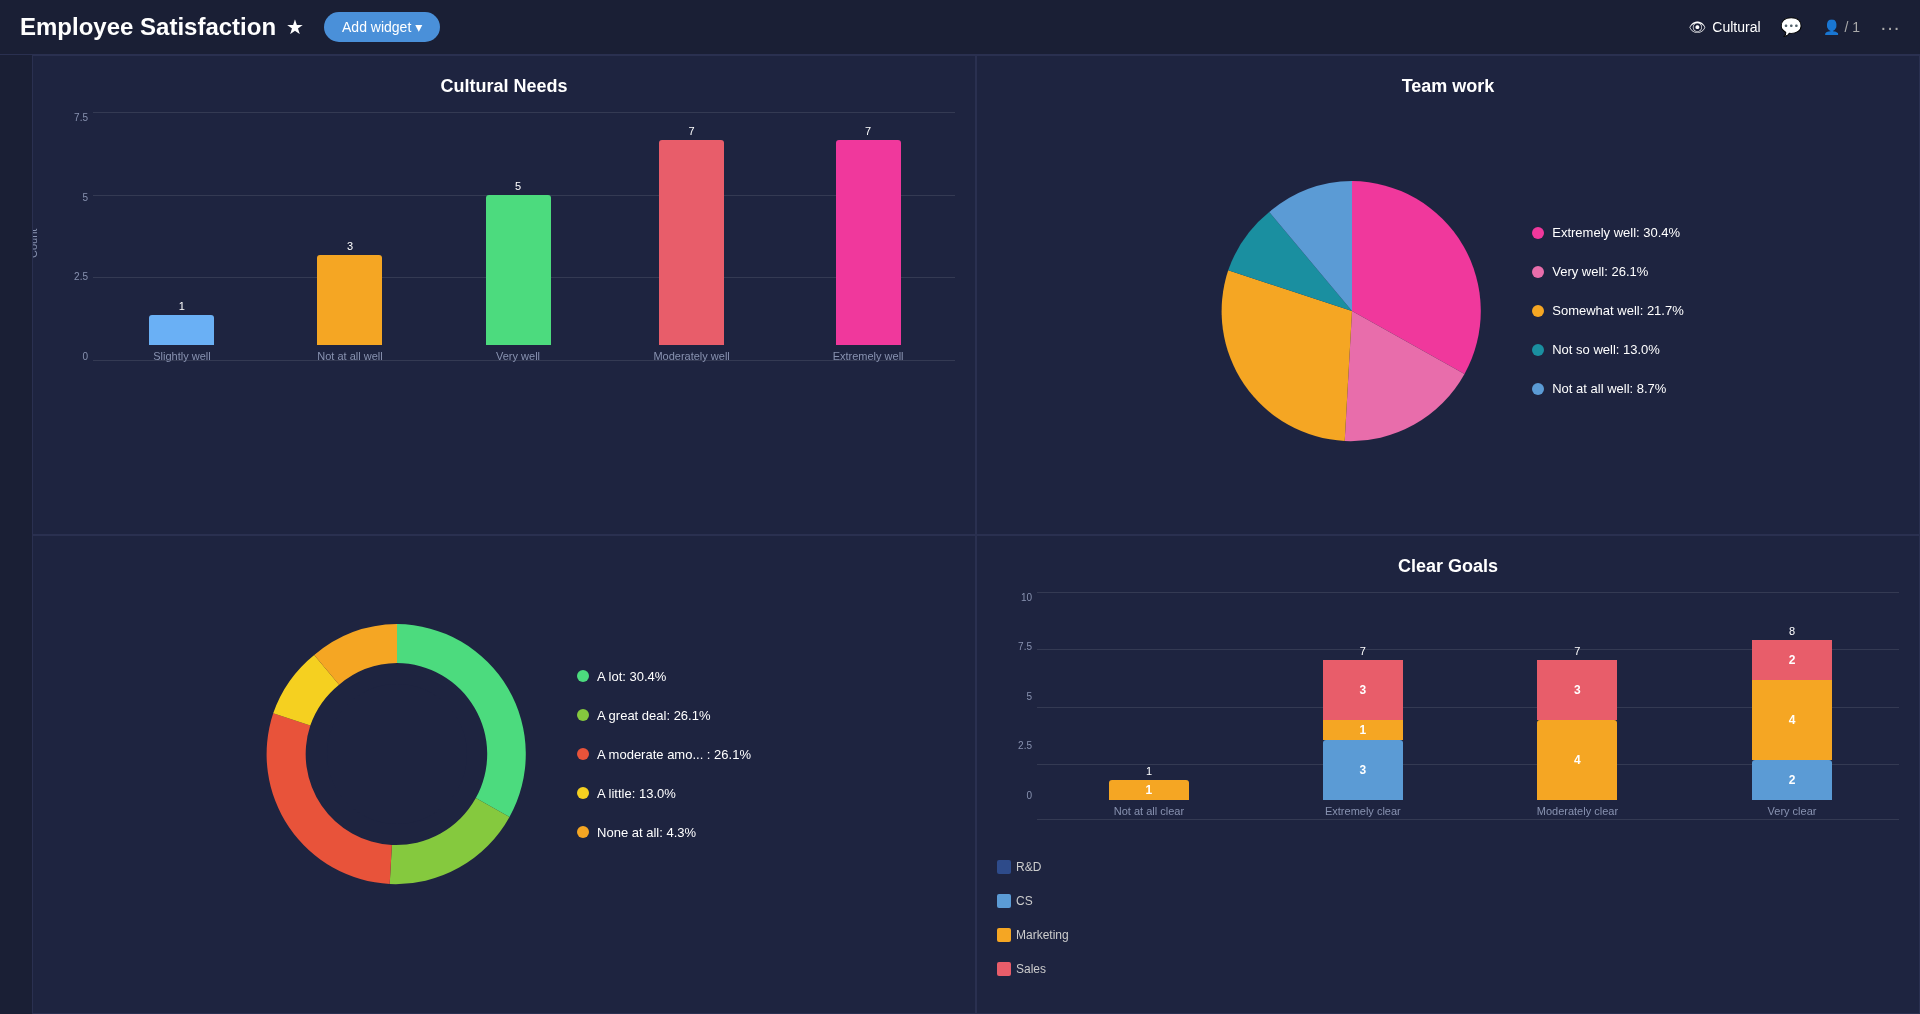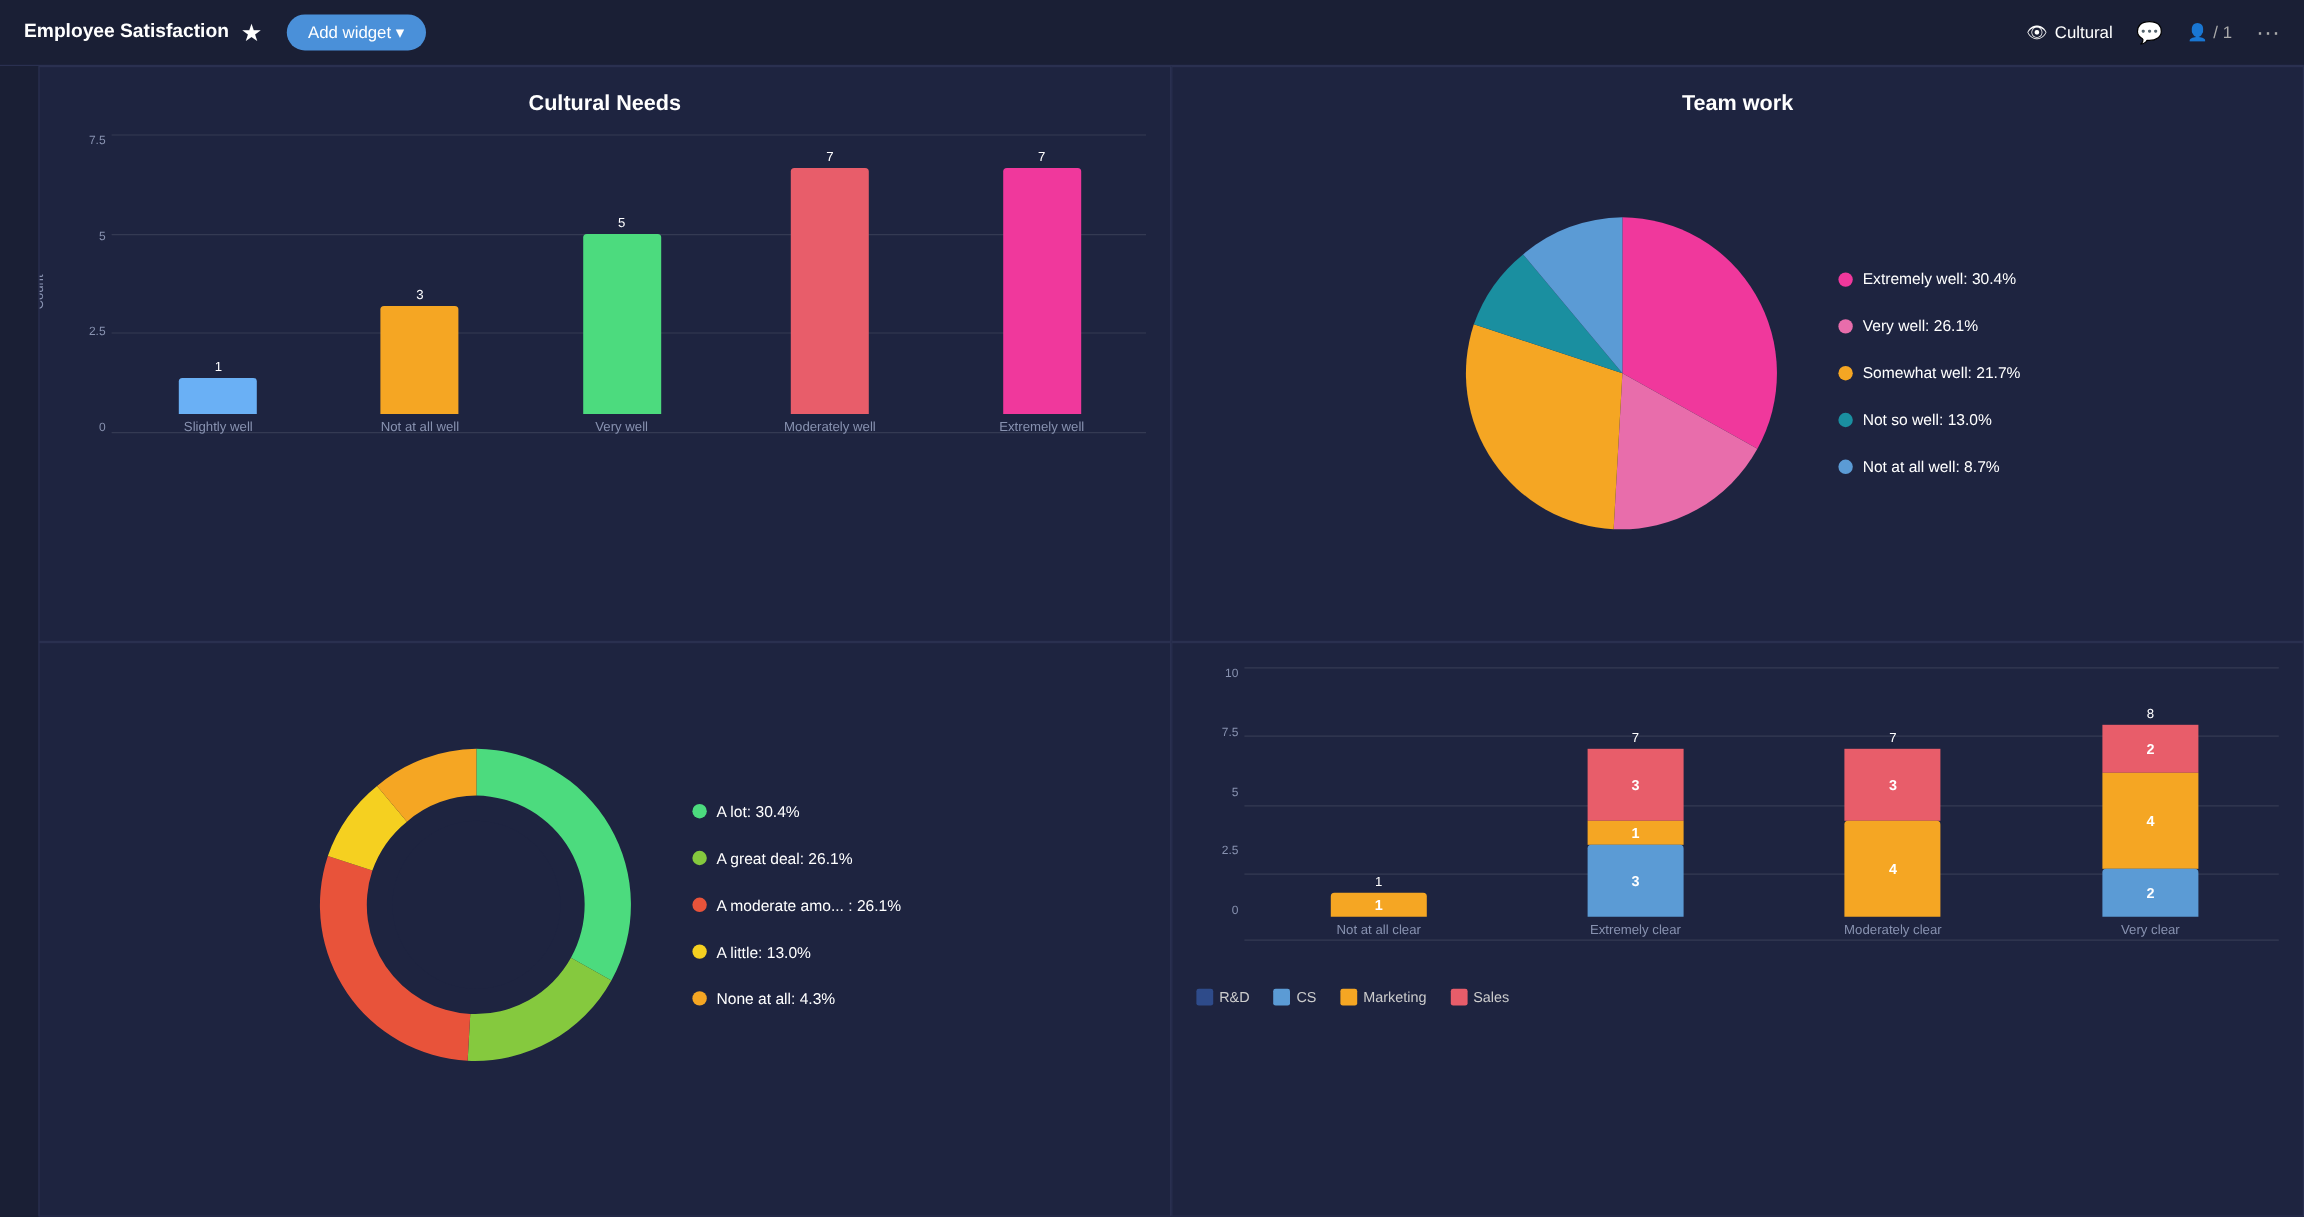--- a/index.html
+++ b/index.html
@@ -13,21 +13,21 @@
     }
     .header {
       display: flex;
       align-items: center;
       padding: 10px 20px;
       height: 55px;
       background: #1a1f35;
       border-bottom: 1px solid #2a3050;
     }
     .header-title {
-      font-size: 16px;
+      font-size: 24px;
       font-weight: 700;
       color: #fff;
       margin-right: 10px;
     }
     .header-star {
       color: #fff;
       margin-right: 20px;
       font-size: 20px;
     }
     .add-widget-btn {
@@ -208,20 +208,21 @@
       font-size: 12px;
       font-weight: 700;
       color: #fff;
     }
     .chart-legend-bottom {
       display: flex;
       justify-content: flex-start;
       gap: 20px;
       margin-top: 8px;
       flex-wrap: wrap;
+      flex-direction: column;
     }
     .chart-legend-item {
       display: flex;
       align-items: center;
       gap: 5px;
       font-size: 12px;
       color: #ccc;
     }
     .legend-rect {
       width: 14px;
@@ -377,20 +378,21 @@
         </div>
         <div class="legend-item">
           <div class="legend-dot" style="background:#f5a623;"></div>
           <span>None at all: 4.3%</span>
         </div>
       </div>
     </div>
   </div>
 
   <div class="widget">
+    <div class="widget-title">Clear Goals</div>
     <div class="stacked-chart">
       <div class="stacked-bars">
         <div class="y-axis" style="position:absolute;left:0;top:0;bottom:51px;width:40px;display:flex;flex-direction:column;justify-content:space-between;align-items:flex-end;padding-right:5px;">
           <span class="y-label">10</span>
           <span class="y-label">7.5</span>
           <span class="y-label">5</span>
           <span class="y-label">2.5</span>
           <span class="y-label">0</span>
         </div>
         <div class="grid-lines">

